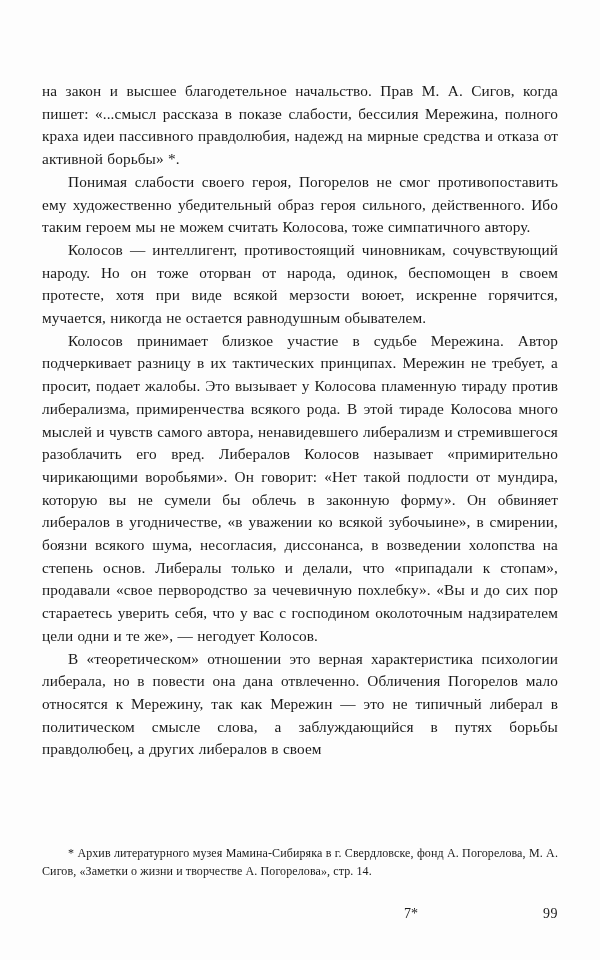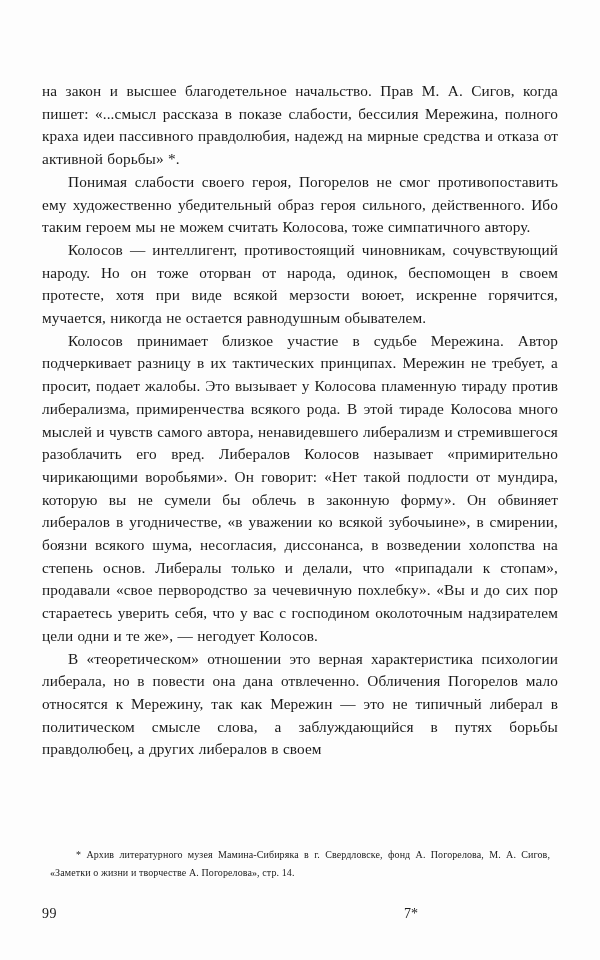--- a/index.html
+++ b/index.html
@@ -48,39 +48,39 @@
     top: 838px;
     width: 516px;
   }
   .footnote-rule {
     width: 100%;
     height: 0px;
     border: none;
     margin: 0 0 7px 0;
   }
   p.footnote {
-    margin: 8px;
-    font-size: 10px;
+    margin: 0;
+    font-size: 12px;
     line-height: 17.6px;
     text-align: justify;
     text-indent: 26px;
     letter-spacing: 0.1px;
   }
   .footer {
     position: absolute;
     left: 42px;
     top: 906px;
     width: 516px;
     height: 20px;
   }
   .page-number {
     position: absolute;
     left: 0;
     width: 100%;
-    text-align: left;
+    text-align: right;
     font-size: 14px;
     letter-spacing: 0.5px;
   }
   .sheet-mark {
     position: absolute;
     left: 362px;
     font-size: 14px;
   }
 </style>
 </head>

